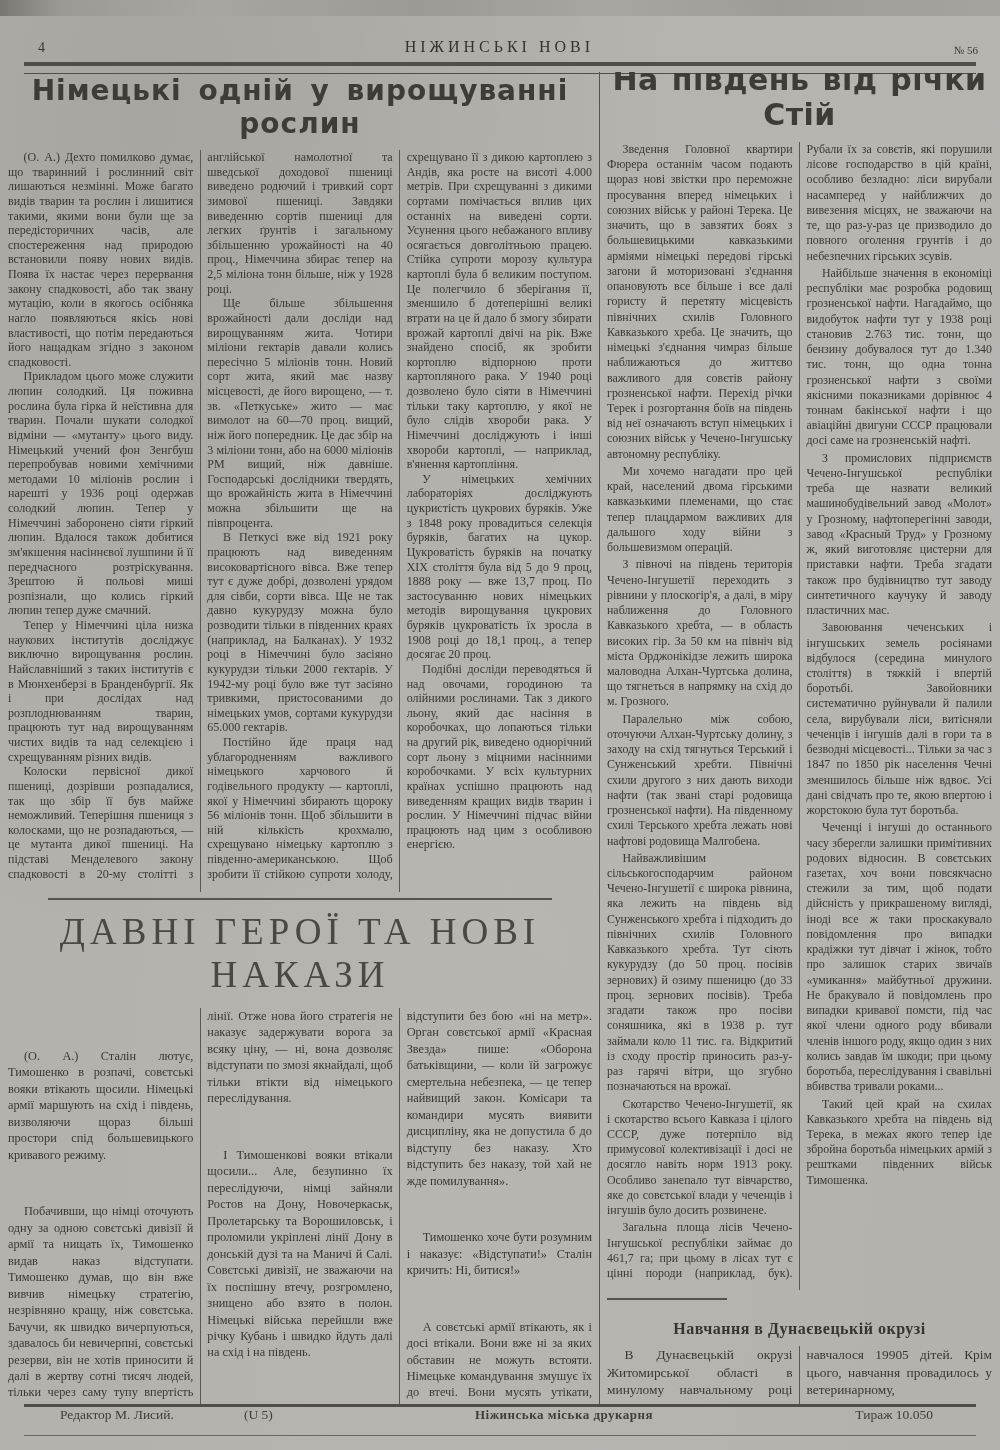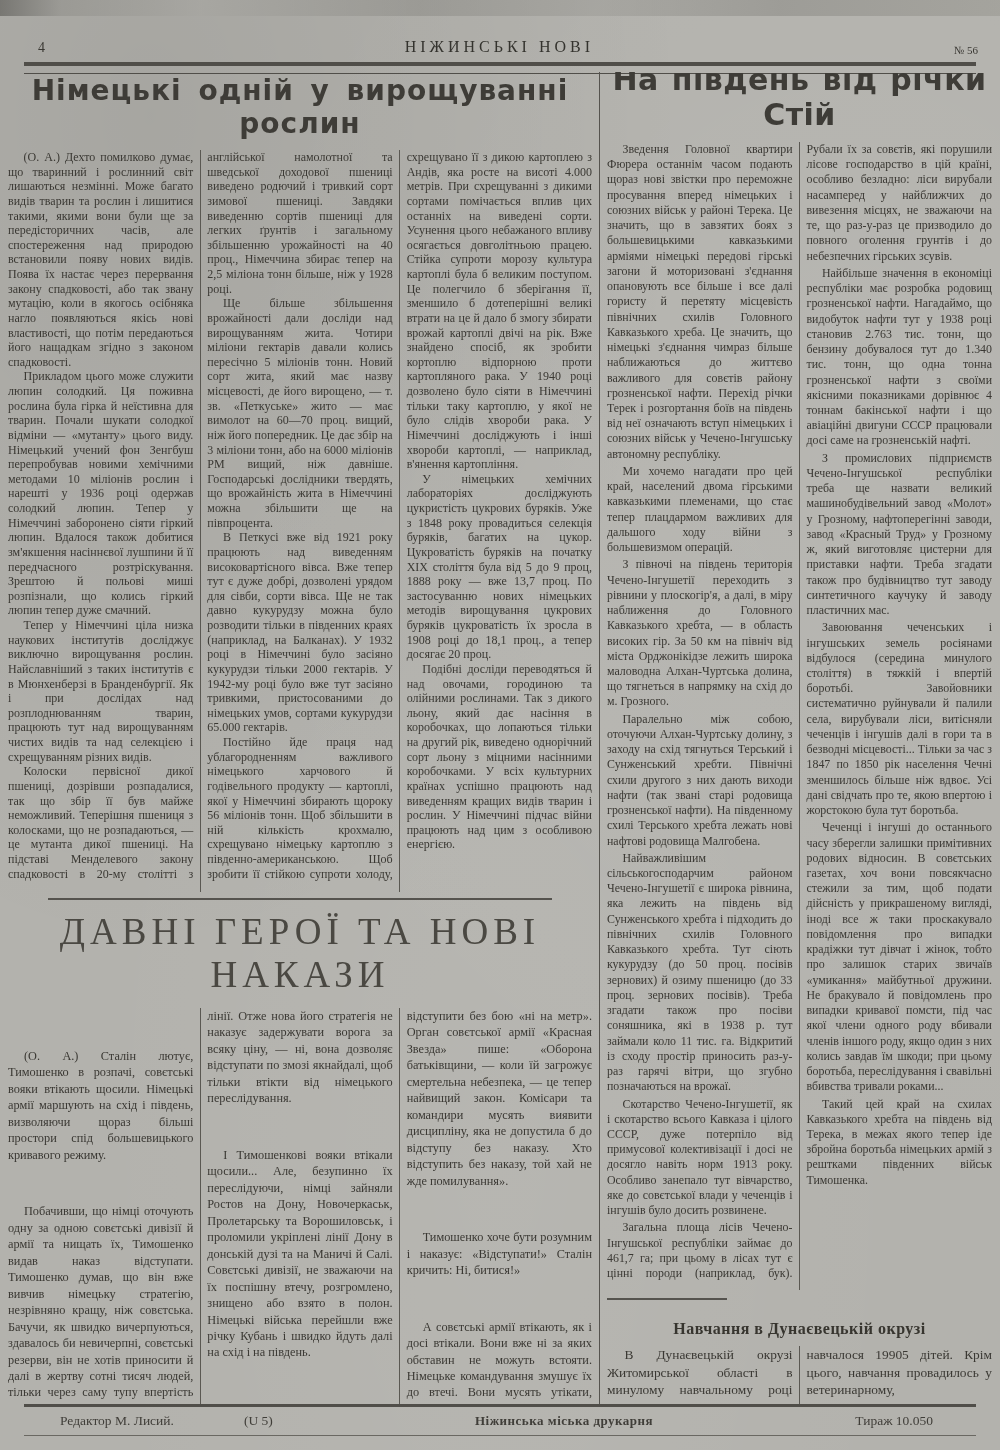--- a/index.html
+++ b/index.html
@@ -59,21 +59,21 @@
   .cols-terek{column-count:2;height:1148px;font-size:11.9px;line-height:1.28;}
   .cols-terek p{margin-bottom:2px;}
   .cols-duna{column-count:2;height:104px;font-size:13.4px;line-height:1.32;}
   
   .h-rule-left{height:2px;border-top:2px solid #55534e;margin:6px 40px 0 40px;}
   .h-rule-right{height:1px;border-top:2px solid #55534e;margin:8px 260px 0 0;width:120px;}
   
   .footer{
     position:absolute;left:24px;right:24px;bottom:14px;height:28px;
     border-top:3px solid #504e49;border-bottom:1px solid #6a6862;
-    display:flex;align-items:center;font-size:13.5px;color:#403e39;
+    display:flex;align-items:flex-start;font-size:13.5px;color:#403e39;
   }
   .footer .f-editor{margin-left:36px;}
   .footer .f-code{margin-left:70px;}
   .footer .f-printer{margin-left:auto;margin-right:auto;font-size:13px;font-weight:700;letter-spacing:.5px;}
   .footer .f-tirage{margin-right:43px;}
 </style>
 </head>
 <body>
 
 <div class="page">

